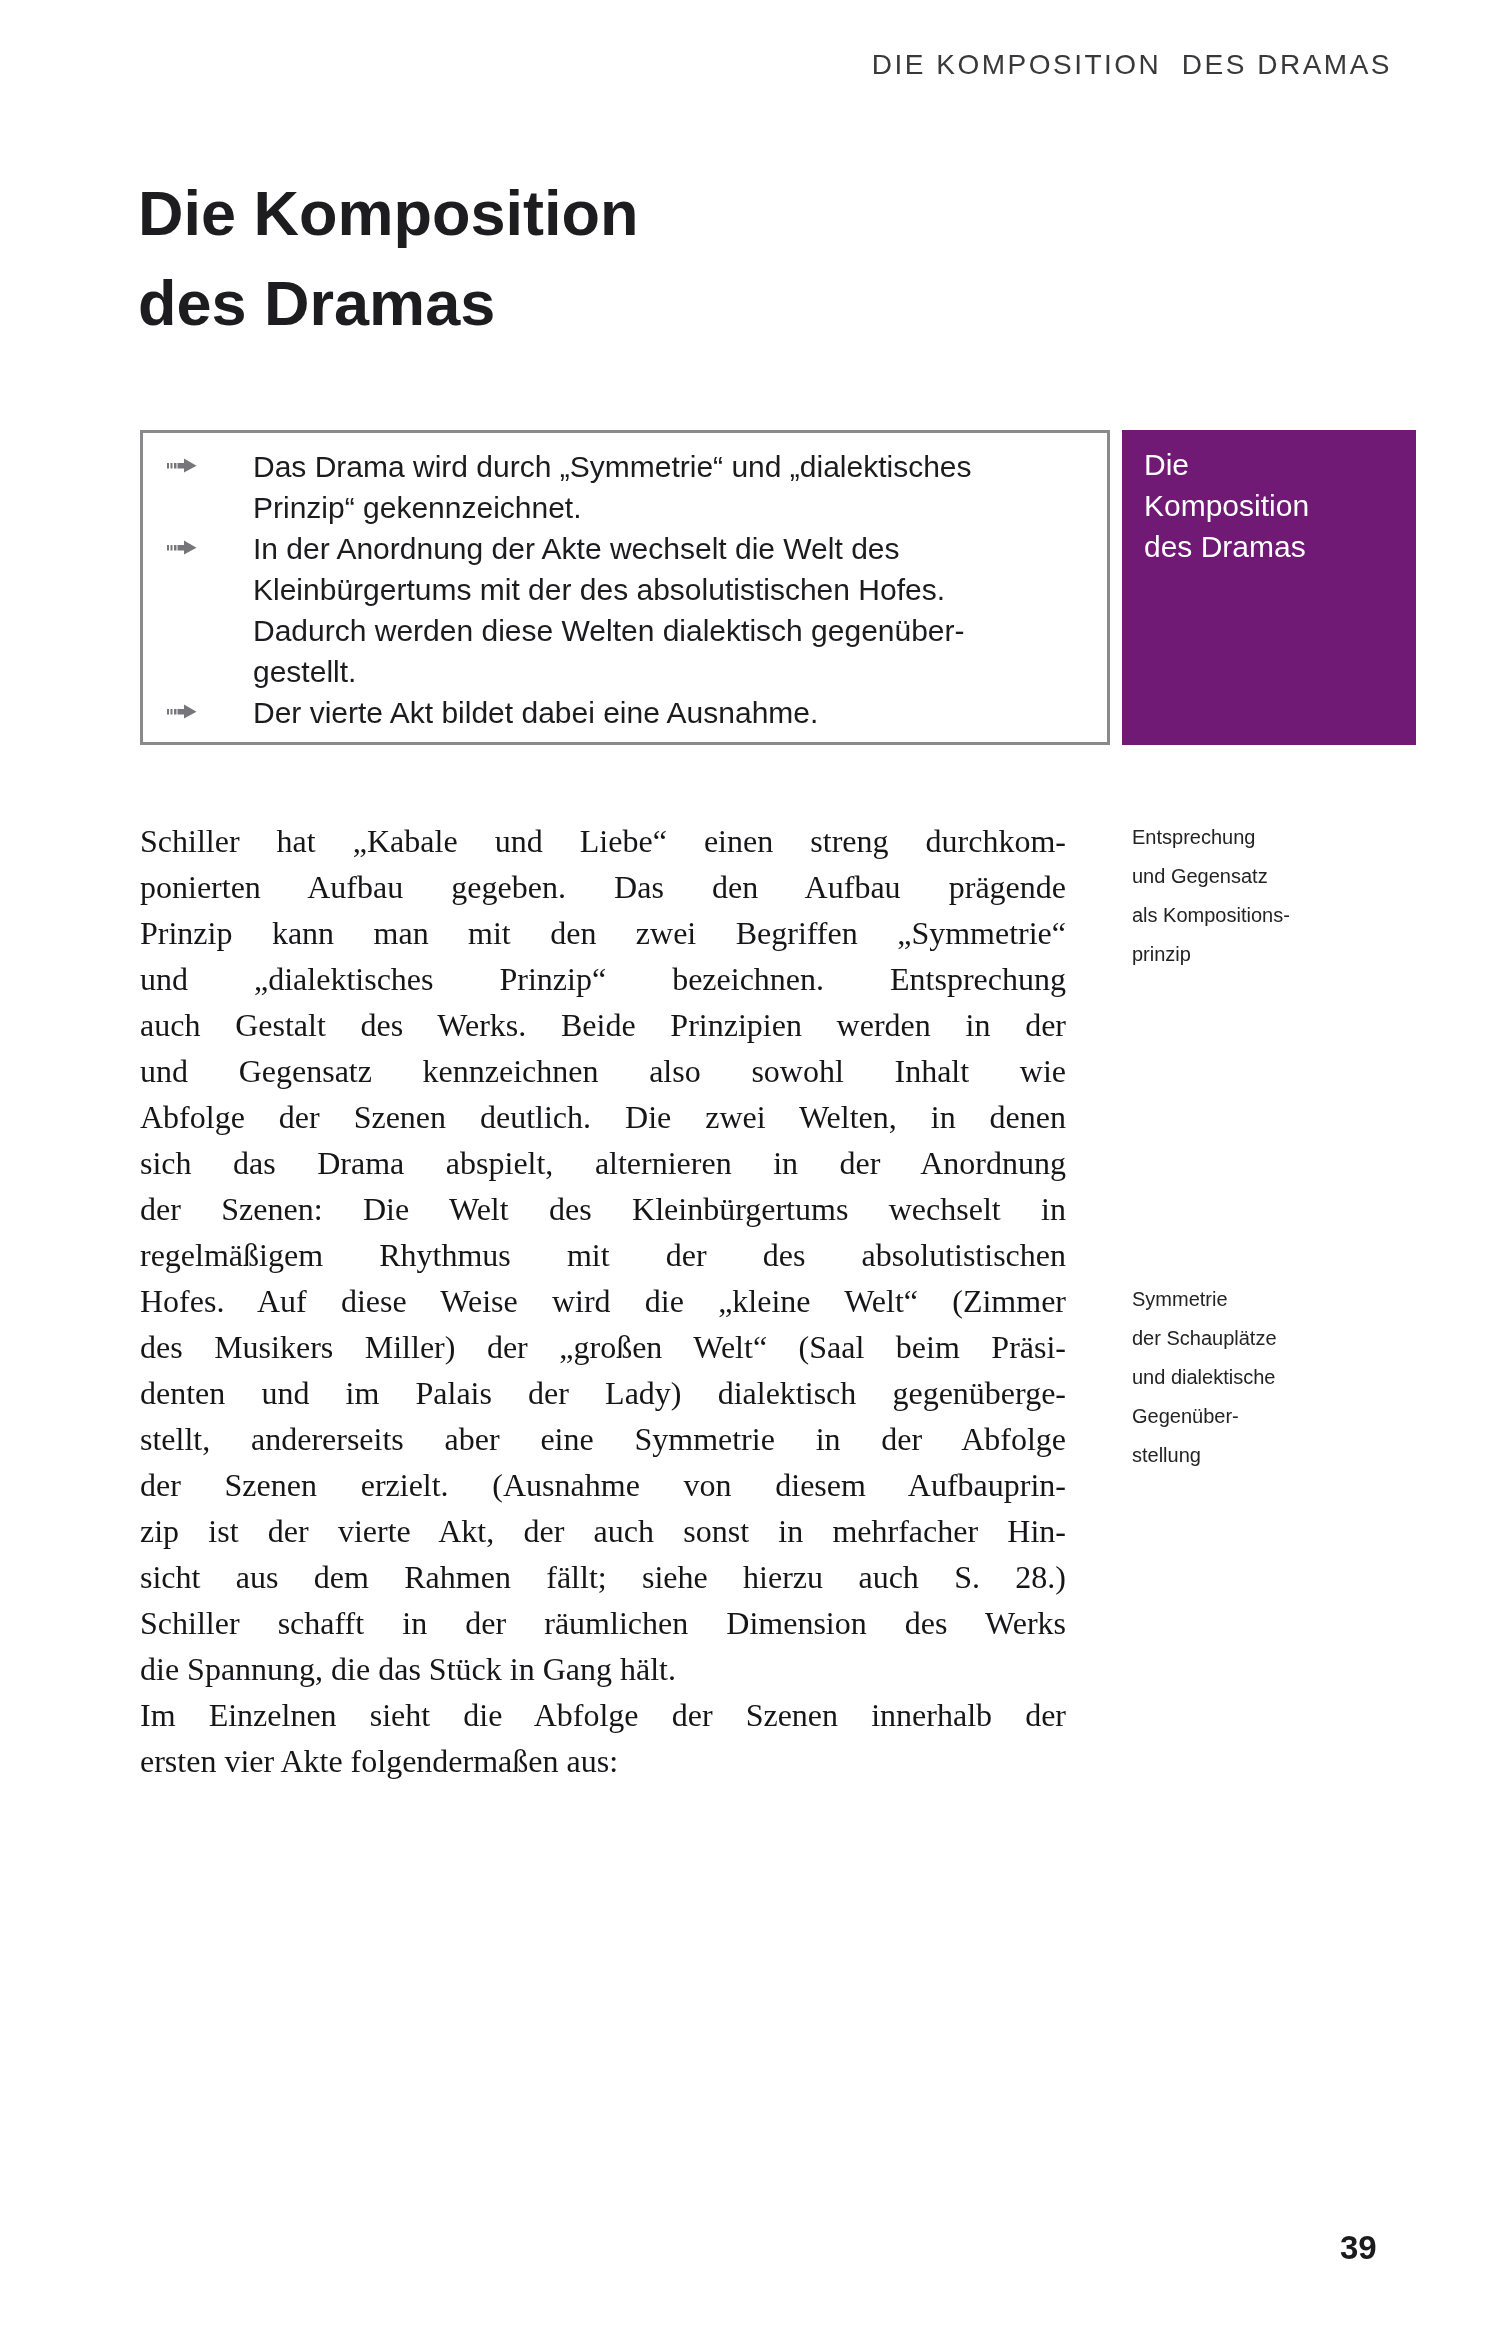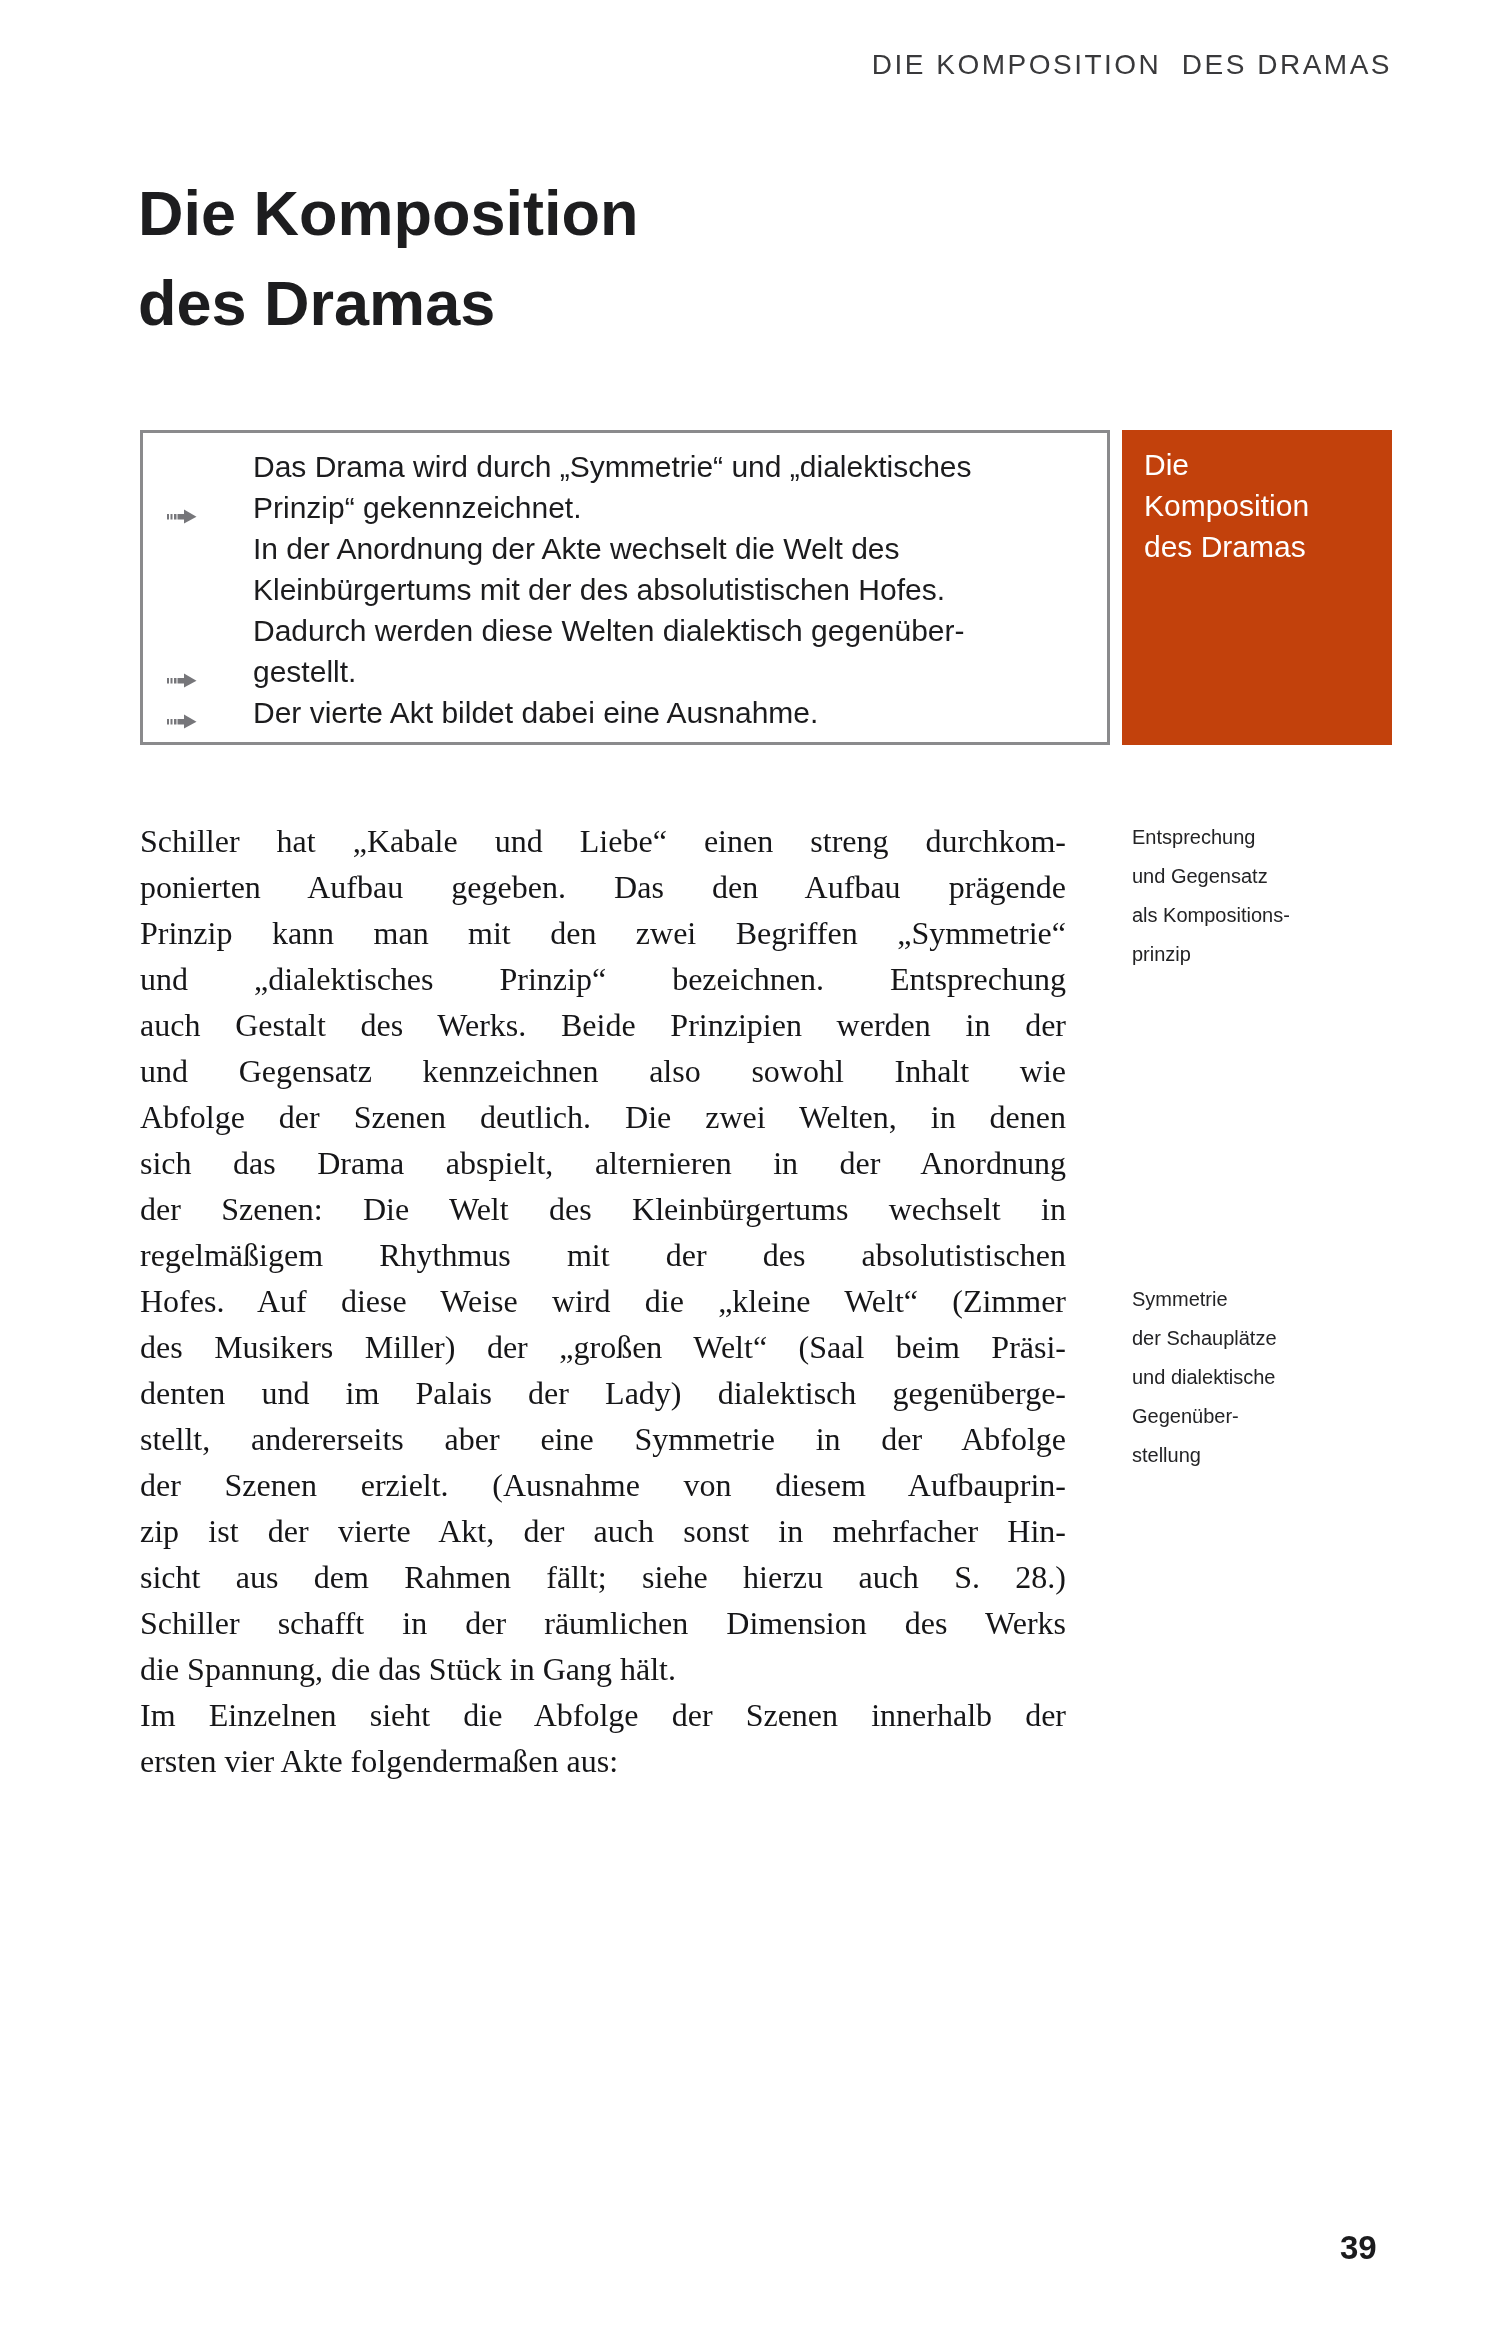--- a/index.html
+++ b/index.html
@@ -30,38 +30,38 @@
   }
 
   
   .summary-box {
     position:absolute; left:140px; top:430px;
     width:970px; height:315px;
     border:3px solid #8a8a8c;
     box-sizing:border-box;
     padding:13px 20px 0 18px;
   }
-  .bullet-row { display:flex; align-items:flex-end; }
+  .bullet-row { display:flex; align-items:flex-start; }
   .arrow-cell {
     flex:0 0 86px;
     padding-top:12px;
     padding-left:6px;
   }
   .bullet-text { flex:1; }
   .bline {
     font-size:30px; line-height:41px; color:#1c1c1e;
     white-space:nowrap;
   }
 
   
   .keyword-box {
     position:absolute; left:1122px; top:430px;
-    width:270px; height:315px;
+    width:294px; height:315px;
     box-sizing:border-box;
-    background:#c2410c;
+    background:#701a75;
     padding:14px 10px 0 22px;
   }
   .kline {
     color:#ffffff; font-size:30px; line-height:41px;
   }
 
   
   .body-text {
     position:absolute; left:140px; top:818px;
     width:926px;

